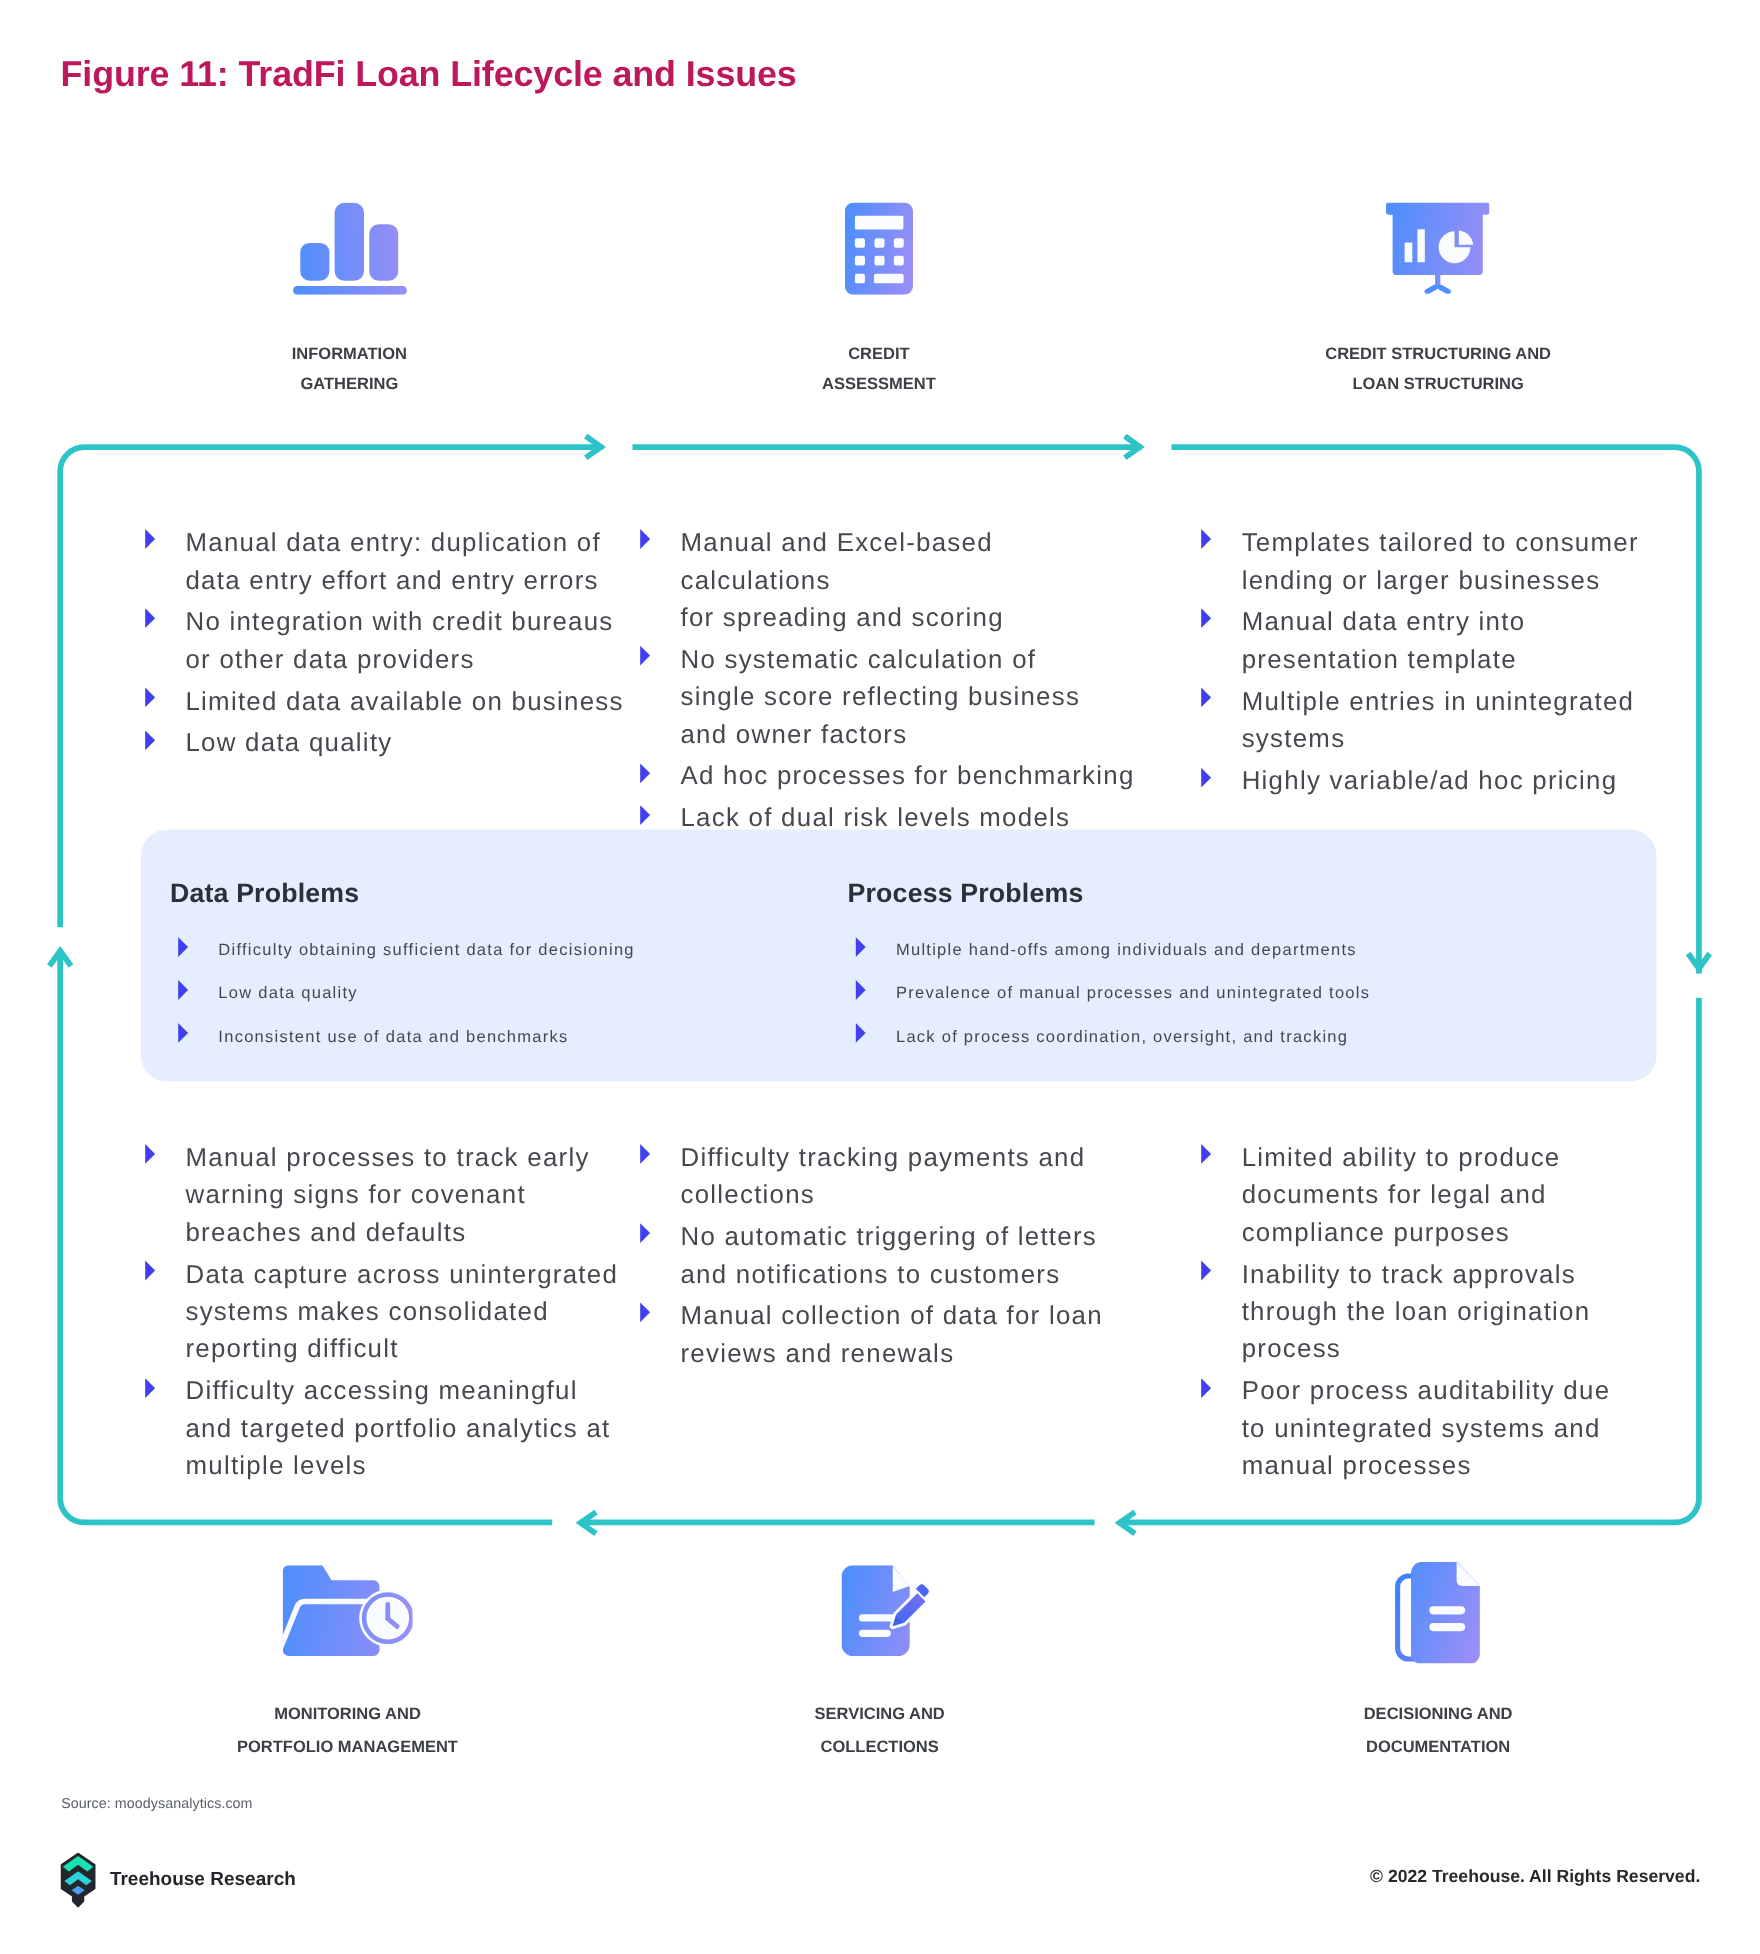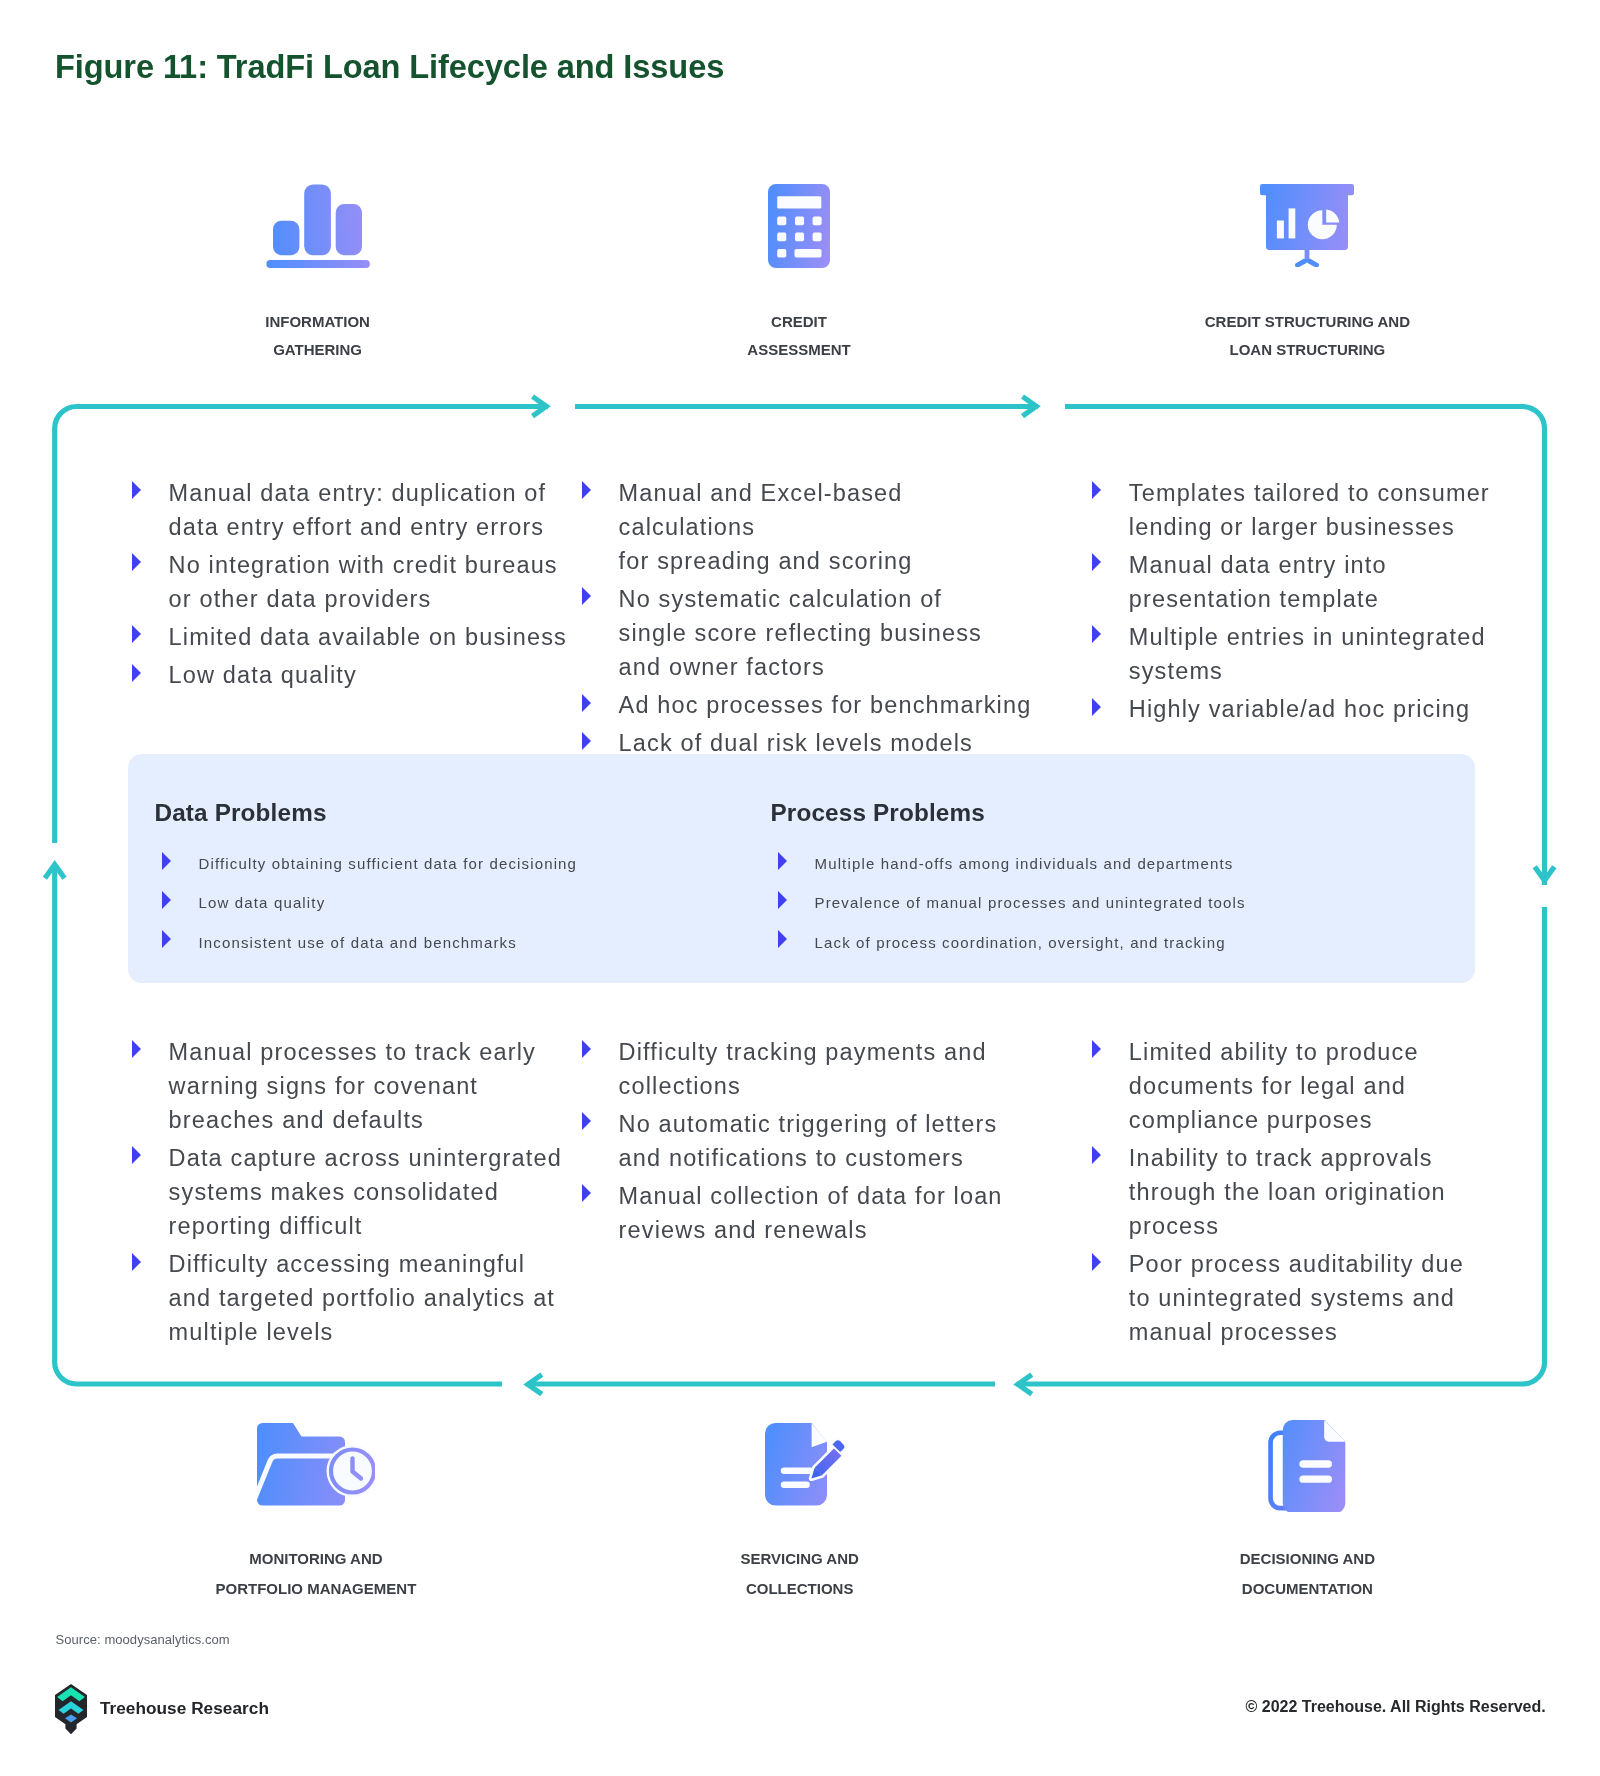--- a/index.html
+++ b/index.html
@@ -4,21 +4,21 @@
 <title>Figure 11: TradFi Loan Lifecycle and Issues</title>
 <style>
   html,body{margin:0;padding:0;}
   body{width:1600px;height:1776px;background:#ffffff;
        font-family:"Liberation Sans",sans-serif;
        -webkit-font-smoothing:antialiased;}
   .page{position:relative;width:1600px;height:1776px;overflow:hidden;background:#fff;}
 
   
   #fig-title{position:absolute;left:55px;top:48px;font-size:32.6px;font-weight:bold;
-             color:#14532d;letter-spacing:-0.1px;white-space:nowrap;}
+             color:#be185d;letter-spacing:-0.1px;white-space:nowrap;}
 
   
   #flow{position:absolute;left:0;top:0;width:1600px;height:1776px;}
 
   
   .step{position:absolute;text-align:center;}
   .step-icon{position:absolute;left:0;right:0;display:flex;align-items:flex-end;justify-content:center;}
   .step-icon svg{display:block;}
   .step-label{position:absolute;left:0;right:0;font-size:15px;font-weight:bold;color:#3c4046;
               letter-spacing:0px;line-height:28.9px;white-space:nowrap;}
@@ -27,21 +27,21 @@
   
   .col{position:absolute;}
   ul.bl{list-style:none;margin:0;padding:0;}
   ul.bl li{position:relative;padding-left:36.5px;font-size:23.5px;line-height:34.05px;
            letter-spacing:1.15px;color:#45484e;margin:4px;}
   .tri{position:absolute;left:0px;top:5.5px;width:0;height:0;letter-spacing:0;
        border-left:9.3px solid #4040f0;border-top:9.1px solid transparent;
        border-bottom:9.1px solid transparent;}
 
   
-  #panel{position:absolute;background:#e4eefe;border-radius:14px;}
+  #panel{position:absolute;background:#e4eefe;border-radius:24px;padding-left:31px;}
   .panel-col{position:absolute;}
   .panel-h{font-size:24.3px;font-weight:bold;color:#2b3039;letter-spacing:0.15px;margin-left:-3.5px;}
   .panel-col ul.bl li{font-size:15px;line-height:35.3px;padding-left:36.5px;}
 
   
   #source{position:absolute;left:55.6px;top:1631.5px;font-size:13px;color:#5b6068;letter-spacing:0.05px;}
   #brand{position:absolute;left:54.8px;top:1683.7px;display:flex;align-items:flex-start;}
   #brand-name{font-size:17.2px;font-weight:bold;color:#222529;margin-left:13.1px;margin-top:14.3px;letter-spacing:0.05px;}
   #copyright{position:absolute;left:1245.5px;top:1698px;font-size:16px;font-weight:bold;
              color:#26282c;letter-spacing:0px;white-space:nowrap;}

